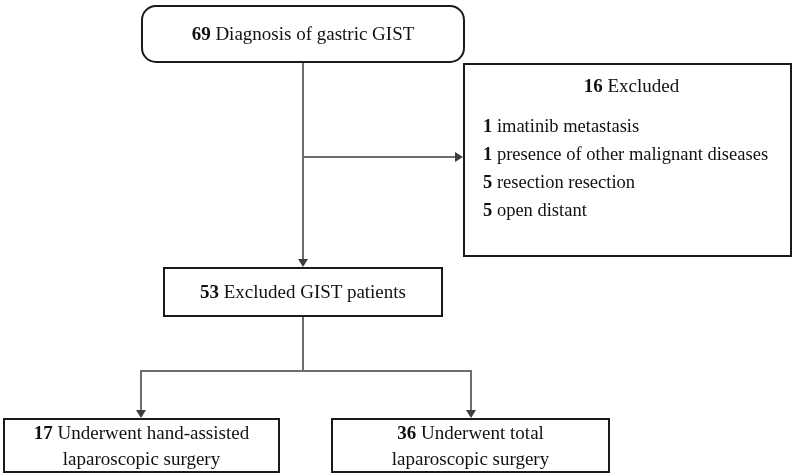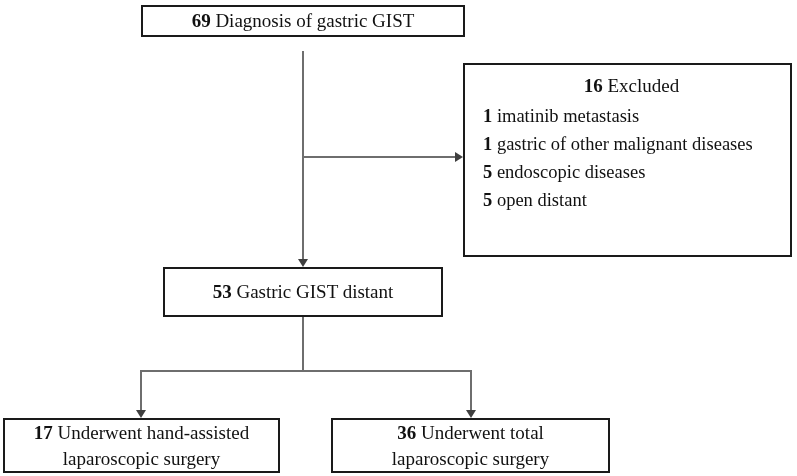--- a/index.html
+++ b/index.html
@@ -23,31 +23,31 @@
     position:absolute;
     border:2px solid var(--border);
     background:var(--bg);
     box-sizing:border-box;
     display:flex;align-items:center;justify-content:center;
     text-align:center;
     font-size:19px;
     line-height:1.32;
   }
   .node b{font-weight:bold;}
-  .node-diagnosis{left:141px;top:5px;width:324px;height:32px;}
+  .node-diagnosis{left:141px;top:5px;width:324px;height:58px;border-radius:15px;}
   .node-patients{left:163px;top:267px;width:280px;height:50px;}
   .node-hand{left:3px;top:418px;width:277px;height:55px;padding:2px 16px;}
   .node-total{left:331px;top:418px;width:279px;height:55px;padding:2px 16px;}
   .node-excluded{
     left:463px;top:63px;width:329px;height:194px;
     flex-direction:column;align-items:stretch;justify-content:flex-start;
     padding:8px 10px 6px 18px;
     font-size:18.5px;
   }
-  .excluded-title{text-align:center;margin-bottom:4px;font-size:19px;}
+  .excluded-title{text-align:center;margin-bottom:14px;font-size:19px;}
   .excluded-item{text-align:left;line-height:28px;white-space:nowrap;}
   .line{position:absolute;background:var(--connector);}
   .arrow-down{
     position:absolute;width:0;height:0;
     border-left:5px solid transparent;
     border-right:5px solid transparent;
     border-top:8px solid var(--arrow);
   }
   .arrow-right{
     position:absolute;width:0;height:0;
@@ -75,28 +75,28 @@
   <div class="arrow-down" style="left:466px;top:410px;"></div>
 
   <div class="node node-diagnosis">
     <span><b>69</b> <span>Diagnosis of gastric GIST</span></span>
   </div>
 
   <div class="node node-excluded">
     <div class="excluded-title"><b>16</b> <span>Excluded</span></div>
     <div>
       <div class="excluded-item"><b>1</b> <span>imatinib metastasis</span></div>
-      <div class="excluded-item"><b>1</b> <span>gastric of other malignant diseases</span></div>
-      <div class="excluded-item"><b>5</b> <span>endoscopic diseases</span></div>
+      <div class="excluded-item"><b>1</b> <span>presence of other malignant diseases</span></div>
+      <div class="excluded-item"><b>5</b> <span>resection resection</span></div>
       <div class="excluded-item"><b>5</b> <span>open distant</span></div>
     </div>
   </div>
 
   <div class="node node-patients">
-    <span><b>53</b> <span>Gastric GIST distant</span></span>
+    <span><b>53</b> <span>Excluded GIST patients</span></span>
   </div>
 
   <div class="node node-hand">
     <span><b>17</b> <span>Underwent hand-assisted laparoscopic surgery</span></span>
   </div>
 
   <div class="node node-total">
     <span><b>36</b> <span>Underwent total laparoscopic surgery</span></span>
   </div>
 

